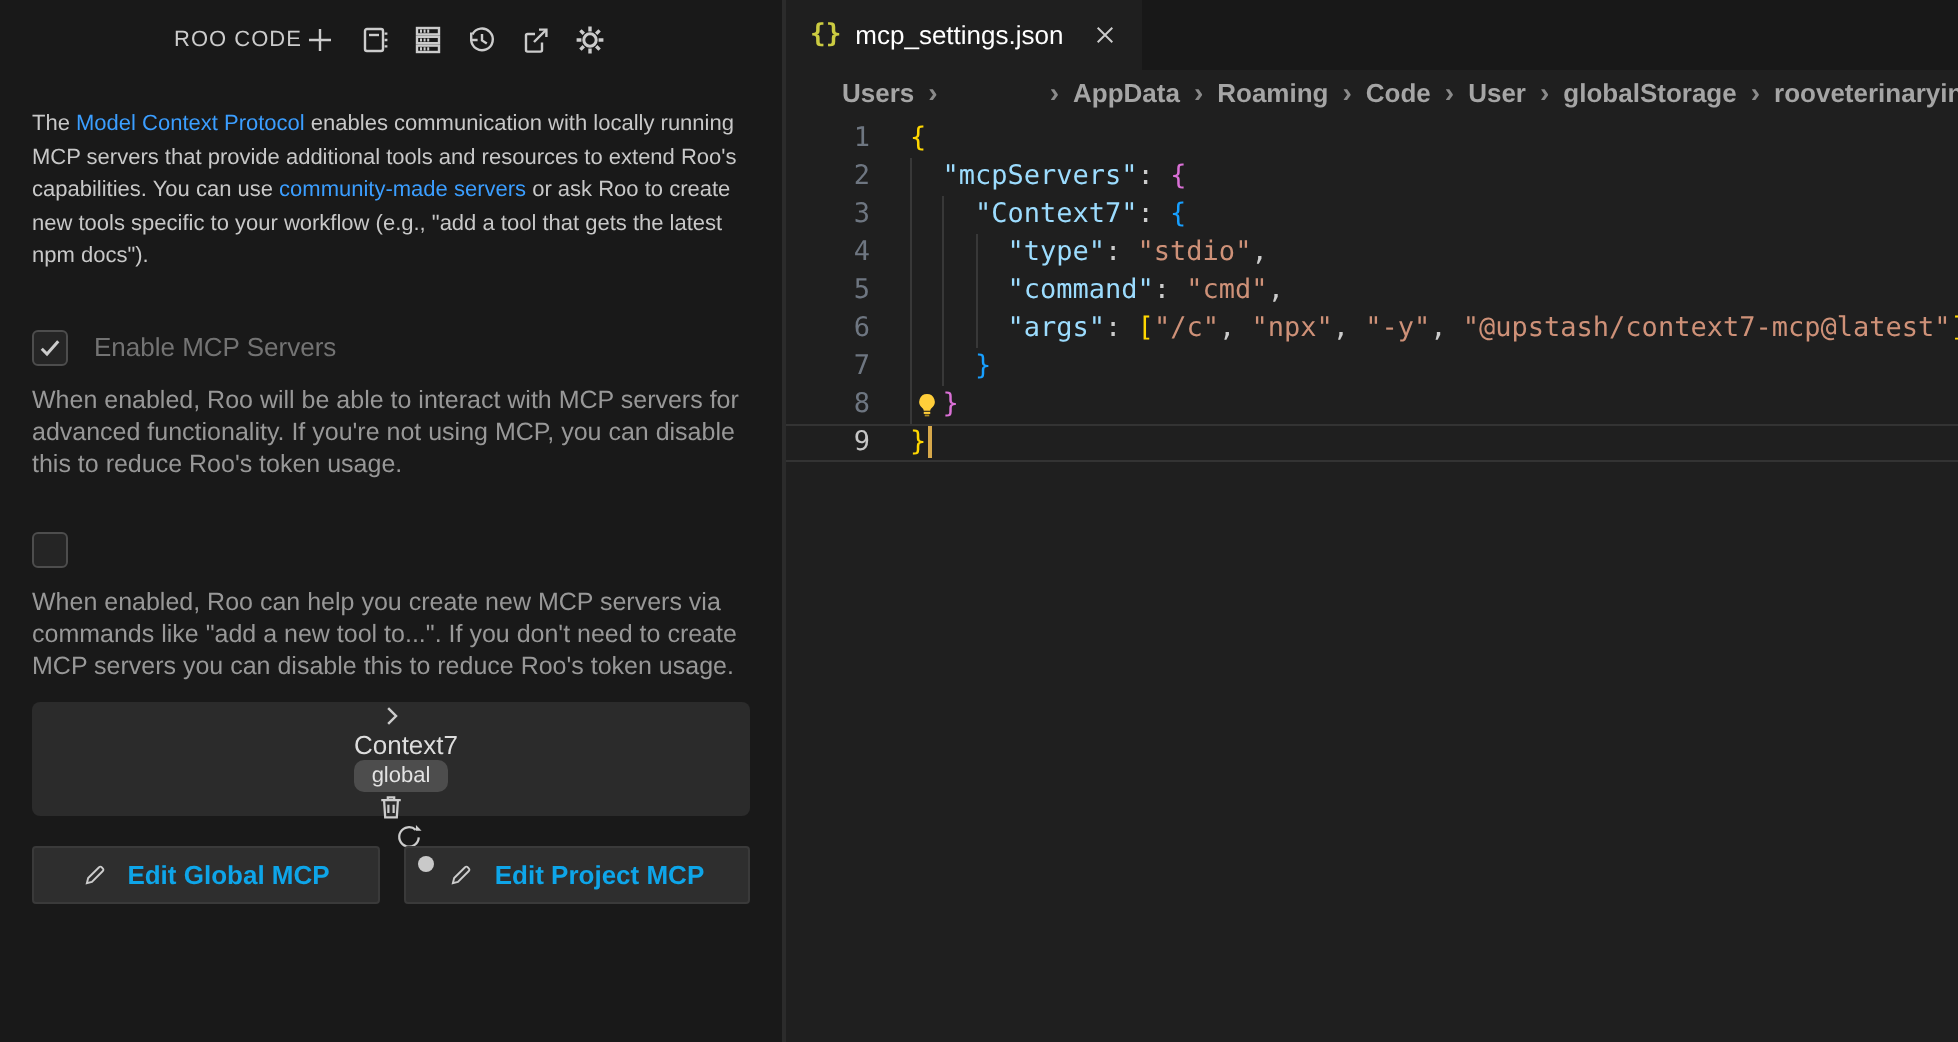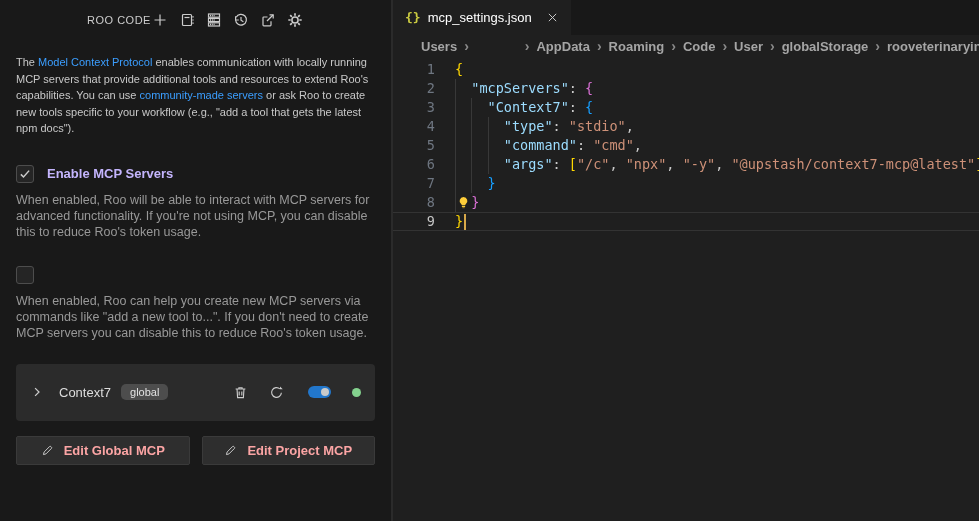--- a/index.html
+++ b/index.html
@@ -25,41 +25,41 @@
 
   .intro { margin-top:24px; font-size:11px; line-height:16.5px; color:#c8c8c8; }
   .link { color:#3b9eff; cursor:pointer; }
 
   .check-row { display:flex; align-items:center; gap:13px; margin-top:28px; }
   .check-row.second { margin-top:26px; }
   .checkbox { width:18px; height:18px; border:1px solid #4d4d4d; border-radius:3px;
     background:#252525; display:flex; align-items:center; justify-content:center; cursor:pointer; flex:none; }
   .checkbox svg { width:12px; height:12px; visibility:hidden; }
   .checkbox.checked svg { visibility:visible; }
-  .check-label { font-size:13px; font-weight:700; color:#c4b5fd; }
+  .check-label { font-size:13px; font-weight:400; color:#737373; }
   .desc { margin-top:9px; font-size:12.5px; line-height:16px; color:#989898; }
 
-  .server-card { margin-top:23px; height:57px; background:#2b2b2b; border-radius:4px;
-    display:flex; align-items:center; padding:0 14px 0 14px; }
+  .server-card { margin-top:10px; height:57px; background:#2b2b2b; border-radius:4px;
+    display:flex; align-items:center; padding:0 14px 0 14px;flex-direction:column; }
   .chev { width:14px; height:14px; display:flex; align-items:center; cursor:pointer; }
   .server-name { margin-left:15px; font-size:13px; color:#dddddd; }
   .badge { margin-left:10px; background:#4d4d4d; color:#e2e2e2; font-size:11px;
     padding:2px 9px; border-radius:5px; }
   .card-spacer { flex:1; }
   .card-btn { width:18px; height:18px; display:flex; align-items:center; justify-content:center; cursor:pointer; }
   .card-btn + .card-btn { margin-left:18px; }
   .toggle { width:23px; height:12px; border-radius:6px; background:#2277cc; position:relative;
     margin-left:23px; cursor:pointer; }
   .toggle .knob { position:absolute; right:2px; top:2px; width:8px; height:8px; border-radius:50%;
     background:#c9c9c9; }
   .status-dot { width:9px; height:9px; border-radius:50%; background:#84d28e; margin-left:21px; }
 
   .btn-row { display:flex; gap:12px; margin-top:15px; }
   .edit-btn { flex:1; height:29px; background:#2e2e2e; border:1px solid #3a3a3a; border-radius:2px;
-    color:#fca5a5; font-size:13px; font-weight:700; display:flex; align-items:center;
+    color:#0ea5e9; font-size:13px; font-weight:700; display:flex; align-items:center;
     justify-content:center; gap:10px; cursor:pointer; font-family:"Liberation Sans", sans-serif; }
   .edit-btn svg { width:13px; height:13px; }
 
   
   .editor { flex:1; background:#1f1f1f; border-left:2px solid #2b2b2b; display:flex; flex-direction:column; overflow:hidden; }
   .tab-bar { height:35px; background:#181818; display:flex; align-items:stretch; flex:none; }
   .tab { background:#1f1f1f; display:flex; align-items:center; padding:0 10px 0 12px; gap:7px; cursor:pointer; }
   .tab-icon { color:#cbcb41; font-family:"DejaVu Sans Mono", monospace; font-size:13px; font-weight:700; }
   .tab-label { color:#ffffff; font-size:13px; }
   .tab-close { margin-left:6px; width:16px; height:16px; display:flex; align-items:center; justify-content:center; cursor:pointer; }

